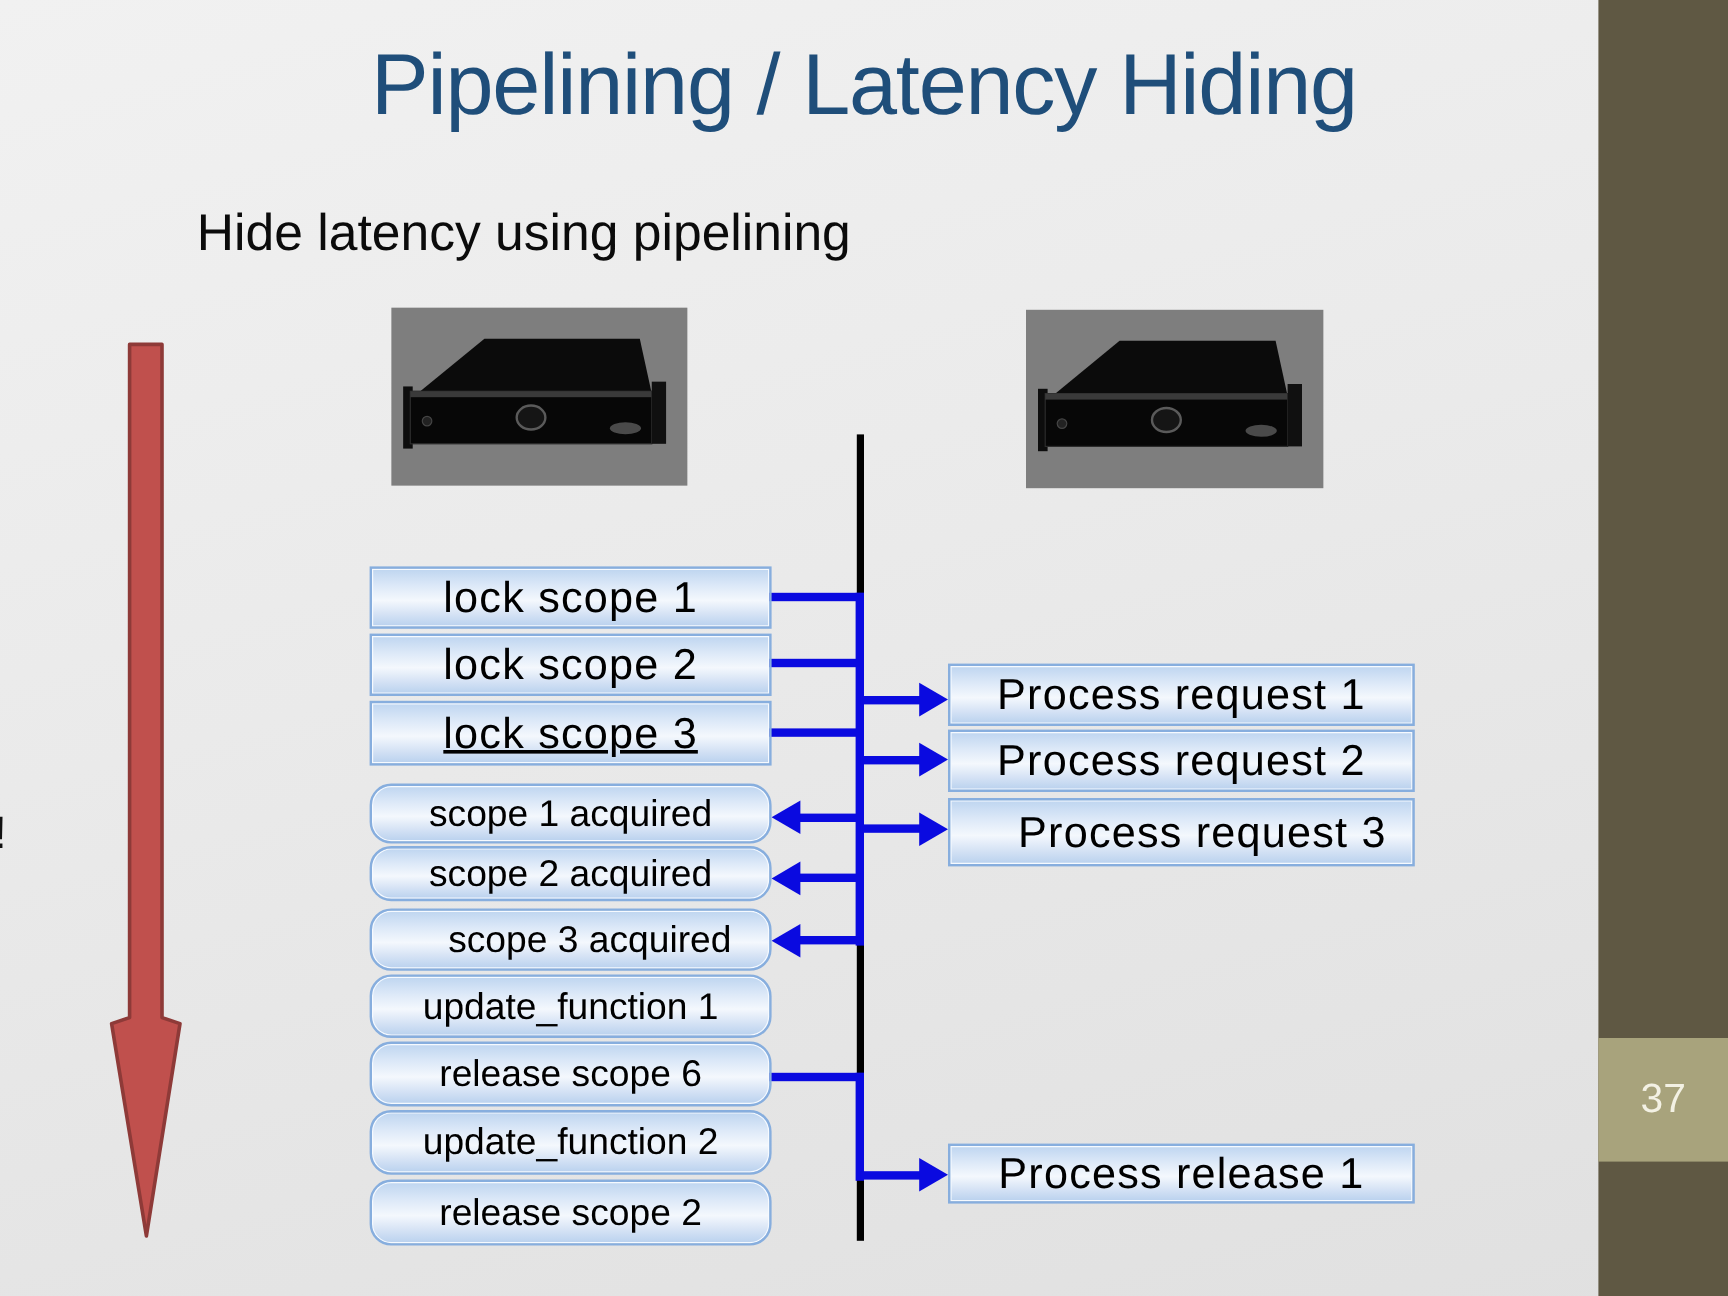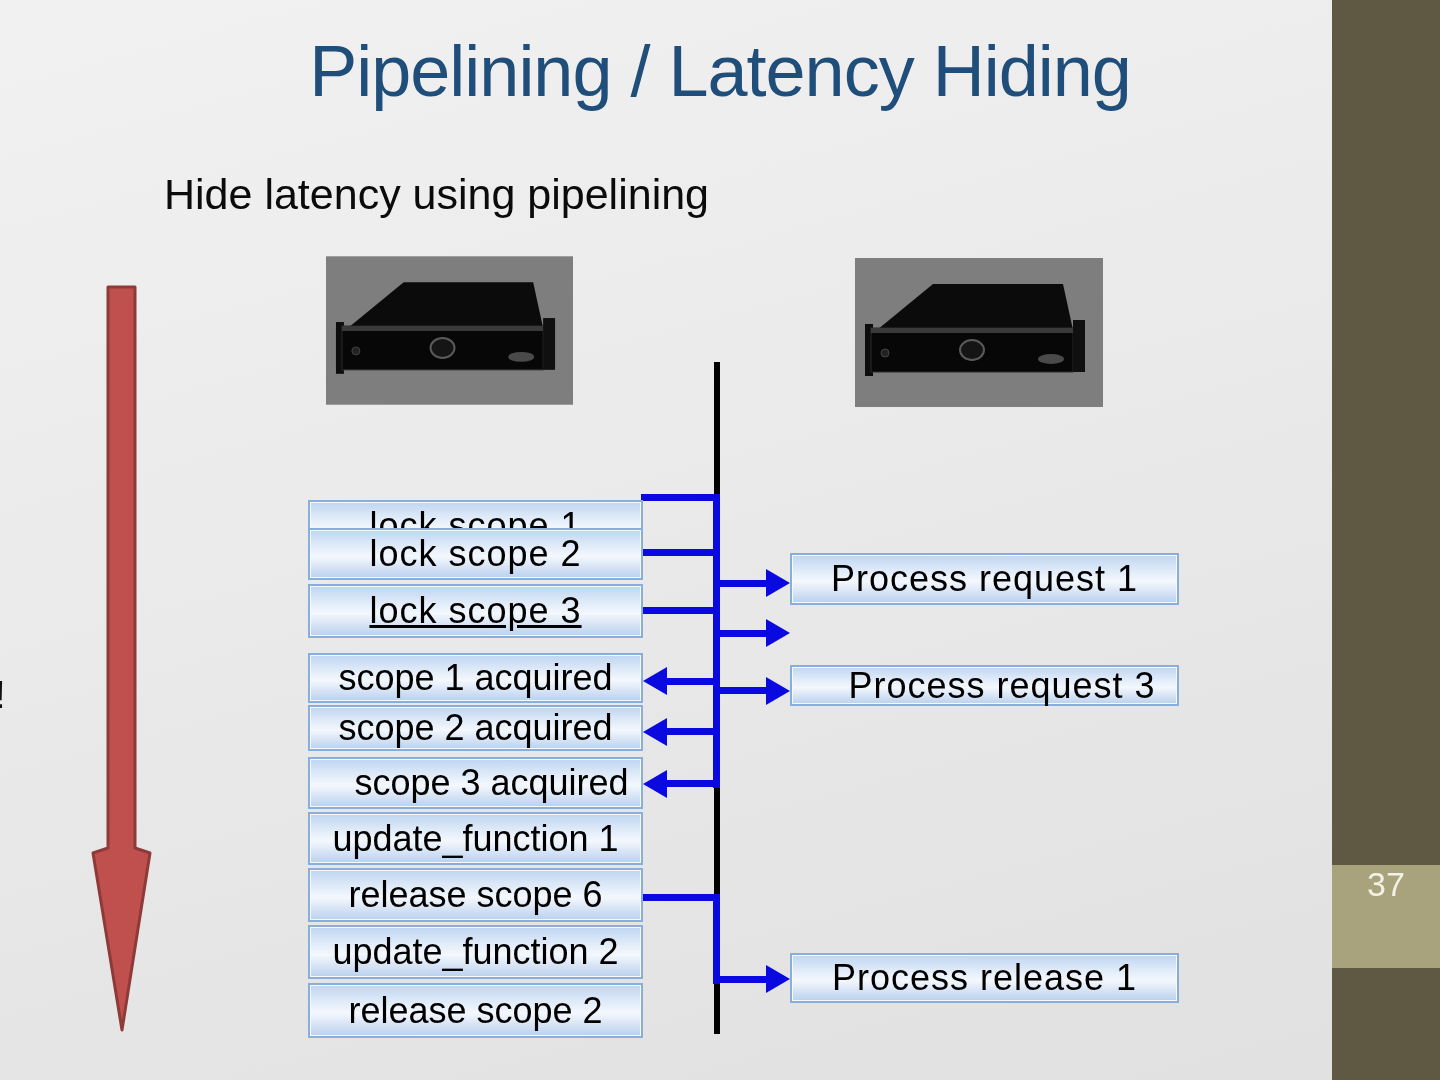--- a/index.html
+++ b/index.html
@@ -29,26 +29,26 @@
 
   .box{position:absolute;box-sizing:border-box;border:2px solid var(--box-border);
     background:linear-gradient(180deg,var(--box-fill-top) 0%,#dde9f8 30%,
       var(--box-fill-mid) 55%,#d6e3f5 78%,var(--box-fill-bottom) 100%);
     box-shadow:inset 0 0 0 1px #f6faff;
     display:flex;align-items:center;justify-content:center;
     color:#000;white-space:nowrap;}
   .box-left{left:308px;width:335px;}
   .box-right{left:790px;width:389px;}
   .t-lg{font-size:36px;letter-spacing:1px;}
-  .t-sm{font-size:36px;}
+  .t-sm{font-size:31px;border-radius:18px;}
 
   .sidebar{position:absolute;left:1332px;top:0;width:108px;height:1080px;
     background:var(--sidebar-dark);}
   .page-band{position:absolute;left:0;top:865px;width:108px;height:103px;
-    background:var(--sidebar-band);display:flex;align-items:flex-start;justify-content:center;
+    background:var(--sidebar-band);display:flex;align-items:center;justify-content:center;
     font-size:34px;color:var(--page-number-text);}
 </style>
 </head>
 <body>
 
 <div id="page">
 
   <div class="title">Pipelining / Latency Hiding</div>
   <div class="subtitle">Hide latency using pipelining</div>
   <div class="edge-fragment">!</div>
@@ -103,33 +103,34 @@
   <div class="hline" style="left:664px;top:728px;width:53px;"></div>
   <div class="head-left" style="left:643px;top:718px;"></div>
   <div class="hline" style="left:664px;top:780px;width:53px;"></div>
   <div class="head-left" style="left:643px;top:770px;"></div>
 
   <div class="hline" style="left:641px;top:894px;width:79px;"></div>
   <div class="vline" style="left:713px;top:894px;height:90px;"></div>
   <div class="hline" style="left:717px;top:976px;width:53px;"></div>
   <div class="head-right" style="left:766px;top:965px;"></div>
 
-  <div class="box box-left t-lg" style="top:472px;height:52px;margin-top:28px;">lock scope 1</div>
+  <div class="box box-left t-lg" style="top:472px;height:52px;">lock scope 1</div>
   <div class="box box-left t-lg" style="top:528px;height:52px;">lock scope 2</div>
   <div class="box box-left t-lg" style="top:584px;height:54px;text-decoration:underline;">lock scope 3</div>
   <div class="box box-left t-sm" style="top:653px;height:50px;">scope 1 acquired</div>
   <div class="box box-left t-sm" style="top:705px;height:46px;">scope 2 acquired</div>
   <div class="box box-left t-sm" style="top:757px;height:52px;padding-left:32px;">scope 3 acquired</div>
   <div class="box box-left t-sm" style="top:812px;height:53px;">update_function 1</div>
   <div class="box box-left t-sm" style="top:868px;height:54px;">release scope 6</div>
   <div class="box box-left t-sm" style="top:925px;height:54px;">update_function 2</div>
   <div class="box box-left t-sm" style="top:983px;height:55px;">release scope 2</div>
 
   <div class="box box-right t-lg" style="top:553px;height:52px;">Process request 1</div>
-  <div class="box box-right t-lg" style="top:665px;height:41px;padding-left:35px;">Process request 3</div>
+  <div class="box box-right t-lg" style="top:608px;height:52px;">Process request 2</div>
+  <div class="box box-right t-lg" style="top:665px;height:57px;padding-left:35px;">Process request 3</div>
   <div class="box box-right t-lg" style="top:953px;height:50px;">Process release 1</div>
 
   <div class="sidebar">
     <div class="page-band">
       <span>37</span>
     </div>
   </div>
 
 </div>
 

